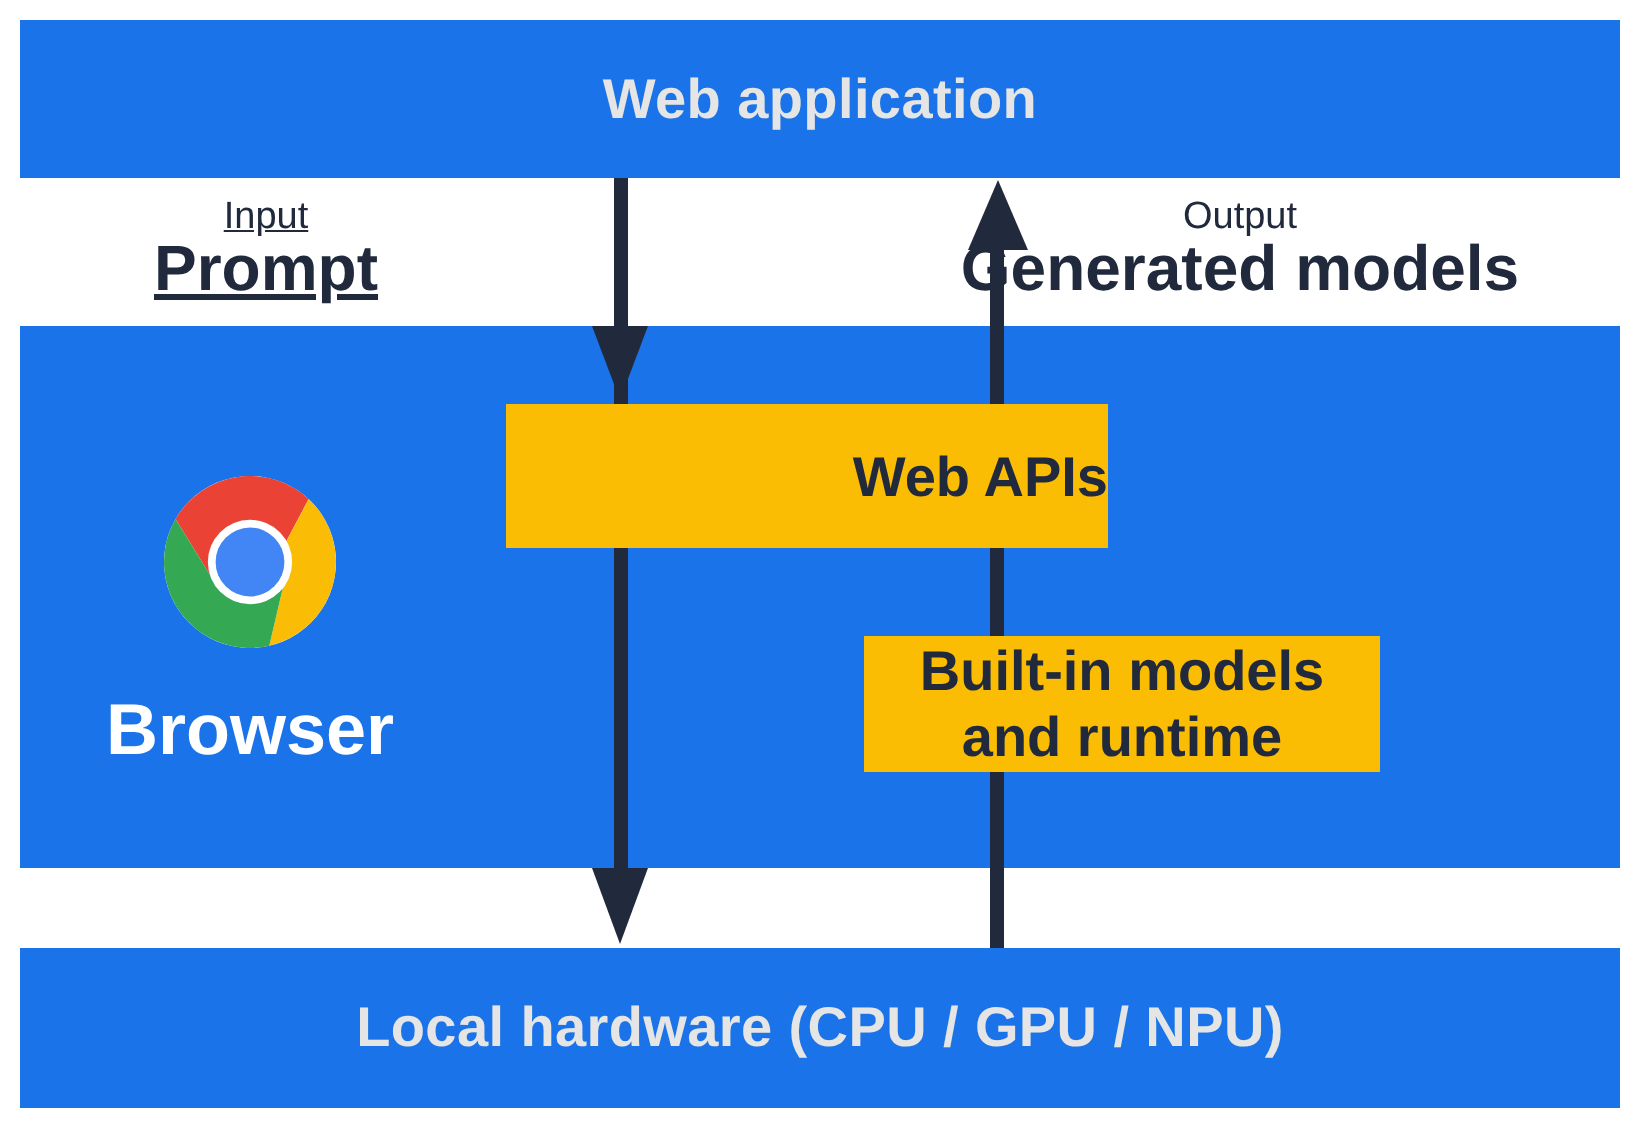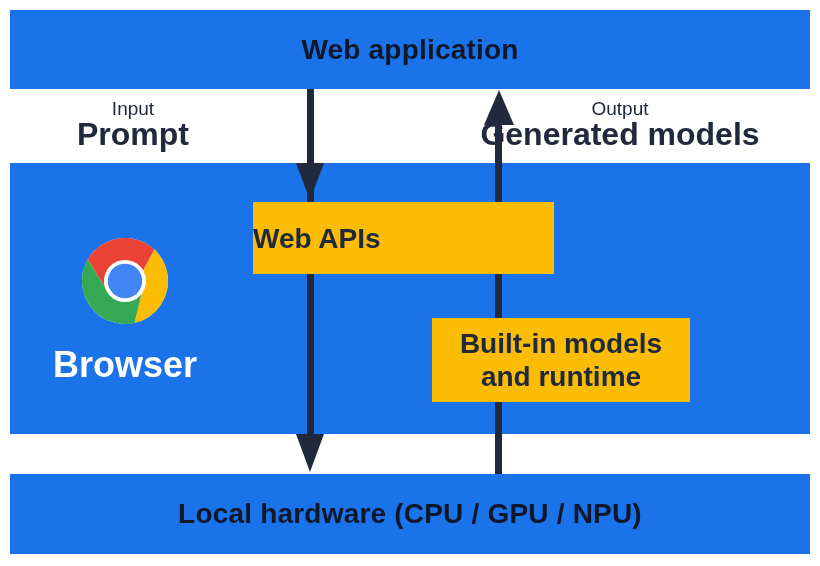--- a/index.html
+++ b/index.html
@@ -23,30 +23,31 @@
     color:var(--ink,#202a3c);
   }
   .bar{
     position:absolute;left:10px;width:800px;
     background:var(--blue,#1a73e8);
     display:flex;align-items:center;justify-content:center;
   }
   .bar-top{top:10px;height:79px;}
   .bar-bottom{top:474px;height:80px;}
   .bar-label{
-    color:#0f172a;font-size:28px;font-weight:700;letter-spacing:.2px;
+    color:#e5e5e5;font-size:28px;font-weight:700;letter-spacing:.2px;
   }
   .panel{
     position:absolute;left:10px;top:163px;width:800px;height:271px;
     background:var(--blue,#1a73e8);
   }
   
   .io-left{
     position:absolute;left:63px;top:97px;width:140px;
     text-align:center;
+    text-decoration:underline;
   }
   .io-right{
     position:absolute;right:50px;top:97px;width:300px;
     text-align:center;
   }
   .io-caption{font-size:19px;font-weight:400;line-height:24px;}
   .io-value{font-size:32px;font-weight:700;line-height:27px;}
   
   .vline{
     position:absolute;width:7px;background:var(--ink,#202a3c);
@@ -57,27 +58,27 @@
     position:absolute;background:var(--ink,#202a3c);
   }
   .head-down{clip-path:polygon(0 0,100% 0,50% 100%);}
   .head-up{clip-path:polygon(50% 0,0 100%,100% 100%);}
   .head-mid{left:296px;top:163px;width:28px;height:37px;}
   .head-bottom{left:296px;top:434px;width:28px;height:38px;}
   .head-top{left:484px;top:90px;width:30px;height:35px;}
   
   .ybox{
     position:absolute;background:var(--yellow,#fbbc04);
-    display:flex;align-items:center;justify-content:flex-start;
+    display:flex;align-items:center;justify-content:flex-end;
     text-align:center;
     font-size:28px;font-weight:700;color:var(--ink,#202a3c);
     line-height:33px;
   }
   .box-webapis{left:253px;top:202px;width:301px;height:72px;}
-  .box-builtin{left:432px;top:318px;width:258px;height:84px;padding:0 14px;}
+  .box-builtin{left:432px;top:318px;width:258px;height:68px;padding:0 14px;}
   
   .chrome{position:absolute;left:82px;top:238px;width:86px;height:86px;}
   .browser-label{
     position:absolute;left:52px;top:344px;width:146px;
     text-align:center;color:#fff;font-size:36px;font-weight:700;
   }
 </style>
 </head>
 <body>
 

